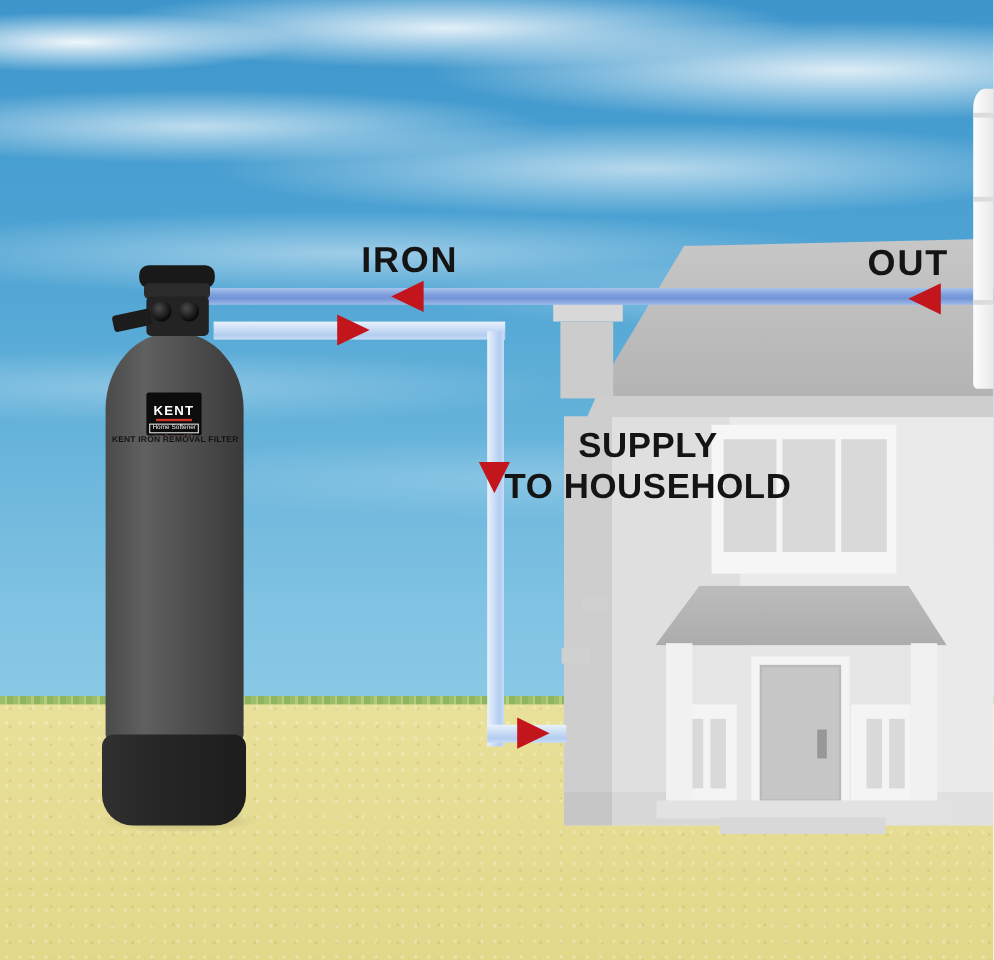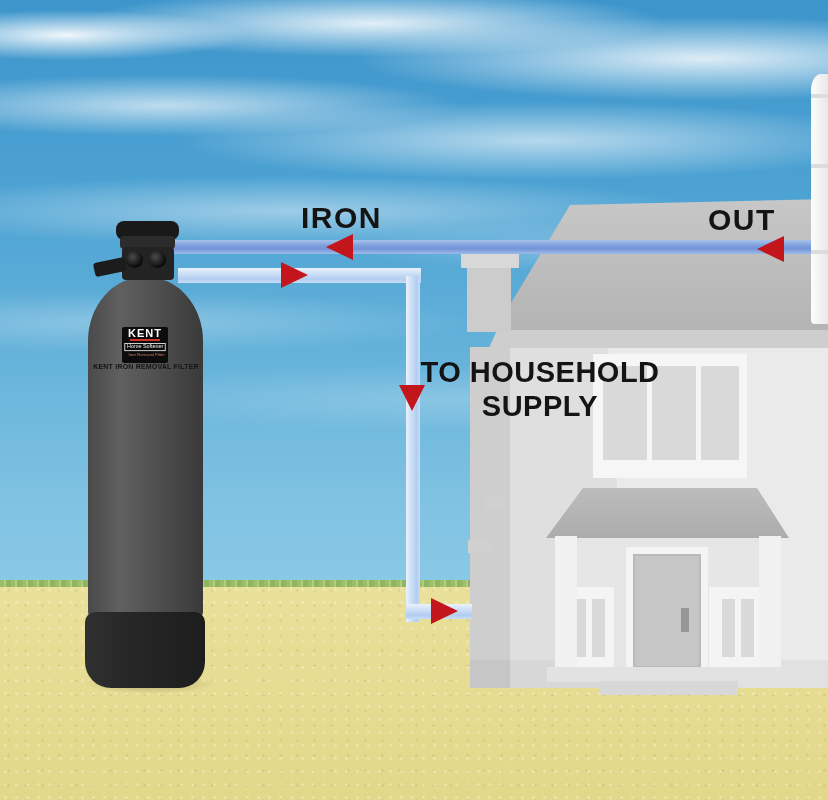--- a/index.html
+++ b/index.html
@@ -95,21 +95,21 @@
   .head-cap2{left:120px;top:236px;width:55px;height:13px;background:#2c2c2c;border-radius:4px;z-index:4;}
   .head-neck{left:122px;top:247px;width:52px;height:33px;background:#232323;border-radius:4px;z-index:4;}
   .port{width:17px;height:17px;border-radius:50%;z-index:4;
     background:radial-gradient(circle at 38% 35%,#4a4a4a,#080808 72%);}
   .port-l{left:126px;top:251px;}
   .port-r{left:149px;top:251px;}
   .lever{left:94px;top:260px;width:32px;height:14px;background:#1c1c1c;border-radius:3px;
     transform:rotate(-12deg);z-index:4;}
   .tank-label{left:122px;top:327px;width:46px;height:36px;background:#0c0c0c;border-radius:2px;
     z-index:4;text-align:center;overflow:hidden;}
-  .kent-brand{margin-top:0;font-size:11px;font-weight:800;letter-spacing:1px;color:#fff;line-height:12px;}
+  .kent-brand{margin-top:10px;font-size:11px;font-weight:800;letter-spacing:1px;color:#fff;line-height:12px;}
   .kent-underline{width:30px;height:2px;background:#d03327;margin:0 auto;}
   .softener-box{display:block;width:max-content;margin:2px auto 0;border:1px solid #e6e6e6;
     padding:0 2px;font-size:6px;line-height:7px;color:#f0f0f0;white-space:nowrap;
     transform:scale(.9);transform-origin:center top;}
   .label-small{font-size:6px;line-height:7px;color:#cf7a6a;white-space:nowrap;
     transform:scale(.72);transform-origin:center top;}
   .tank-print{left:90px;top:363px;width:112px;z-index:4;text-align:center;
     font-size:7px;font-weight:800;color:#141414;letter-spacing:.2px;white-space:nowrap;}
 
   
@@ -122,21 +122,21 @@
     border-top:26px solid #c3161c;}
   .a-inlet{left:326px;top:234px;}
   .a-out{left:757px;top:236px;}
   .a-mid{left:281px;top:262px;}
   .a-down{left:399px;top:385px;}
   .a-bot{left:431px;top:598px;}
 
   
   .big-label{z-index:6;color:#141414;font-weight:800;font-size:30px;letter-spacing:1.5px;}
   .lbl-inlet{left:301px;top:201px;}
-  .lbl-out{left:708px;top:203px;}
+  .lbl-out{left:723px;top:203px;}
   .lbl-household{left:416px;top:355px;width:248px;text-align:center;
     font-size:29px;line-height:34px;letter-spacing:.5px;}
 </style>
 </head>
 <body>
 
 <div class="stage">
 
   <div class="abs sky"></div>
   <div class="abs ground"></div>
@@ -209,17 +209,17 @@
 
   <div class="abs arr arr-left a-inlet"></div>
   <div class="abs arr arr-left a-out"></div>
   <div class="abs arr arr-right a-mid"></div>
   <div class="abs arr arr-down a-down"></div>
   <div class="abs arr arr-right a-bot"></div>
 
   <div class="abs big-label lbl-inlet">IRON</div>
   <div class="abs big-label lbl-out">OUT</div>
   <div class="abs big-label lbl-household">
+    <div>SUPPLY</div>
     <div>TO HOUSEHOLD</div>
-    <div>SUPPLY</div>
   </div>
 
 </div>
 
 </body></html>

